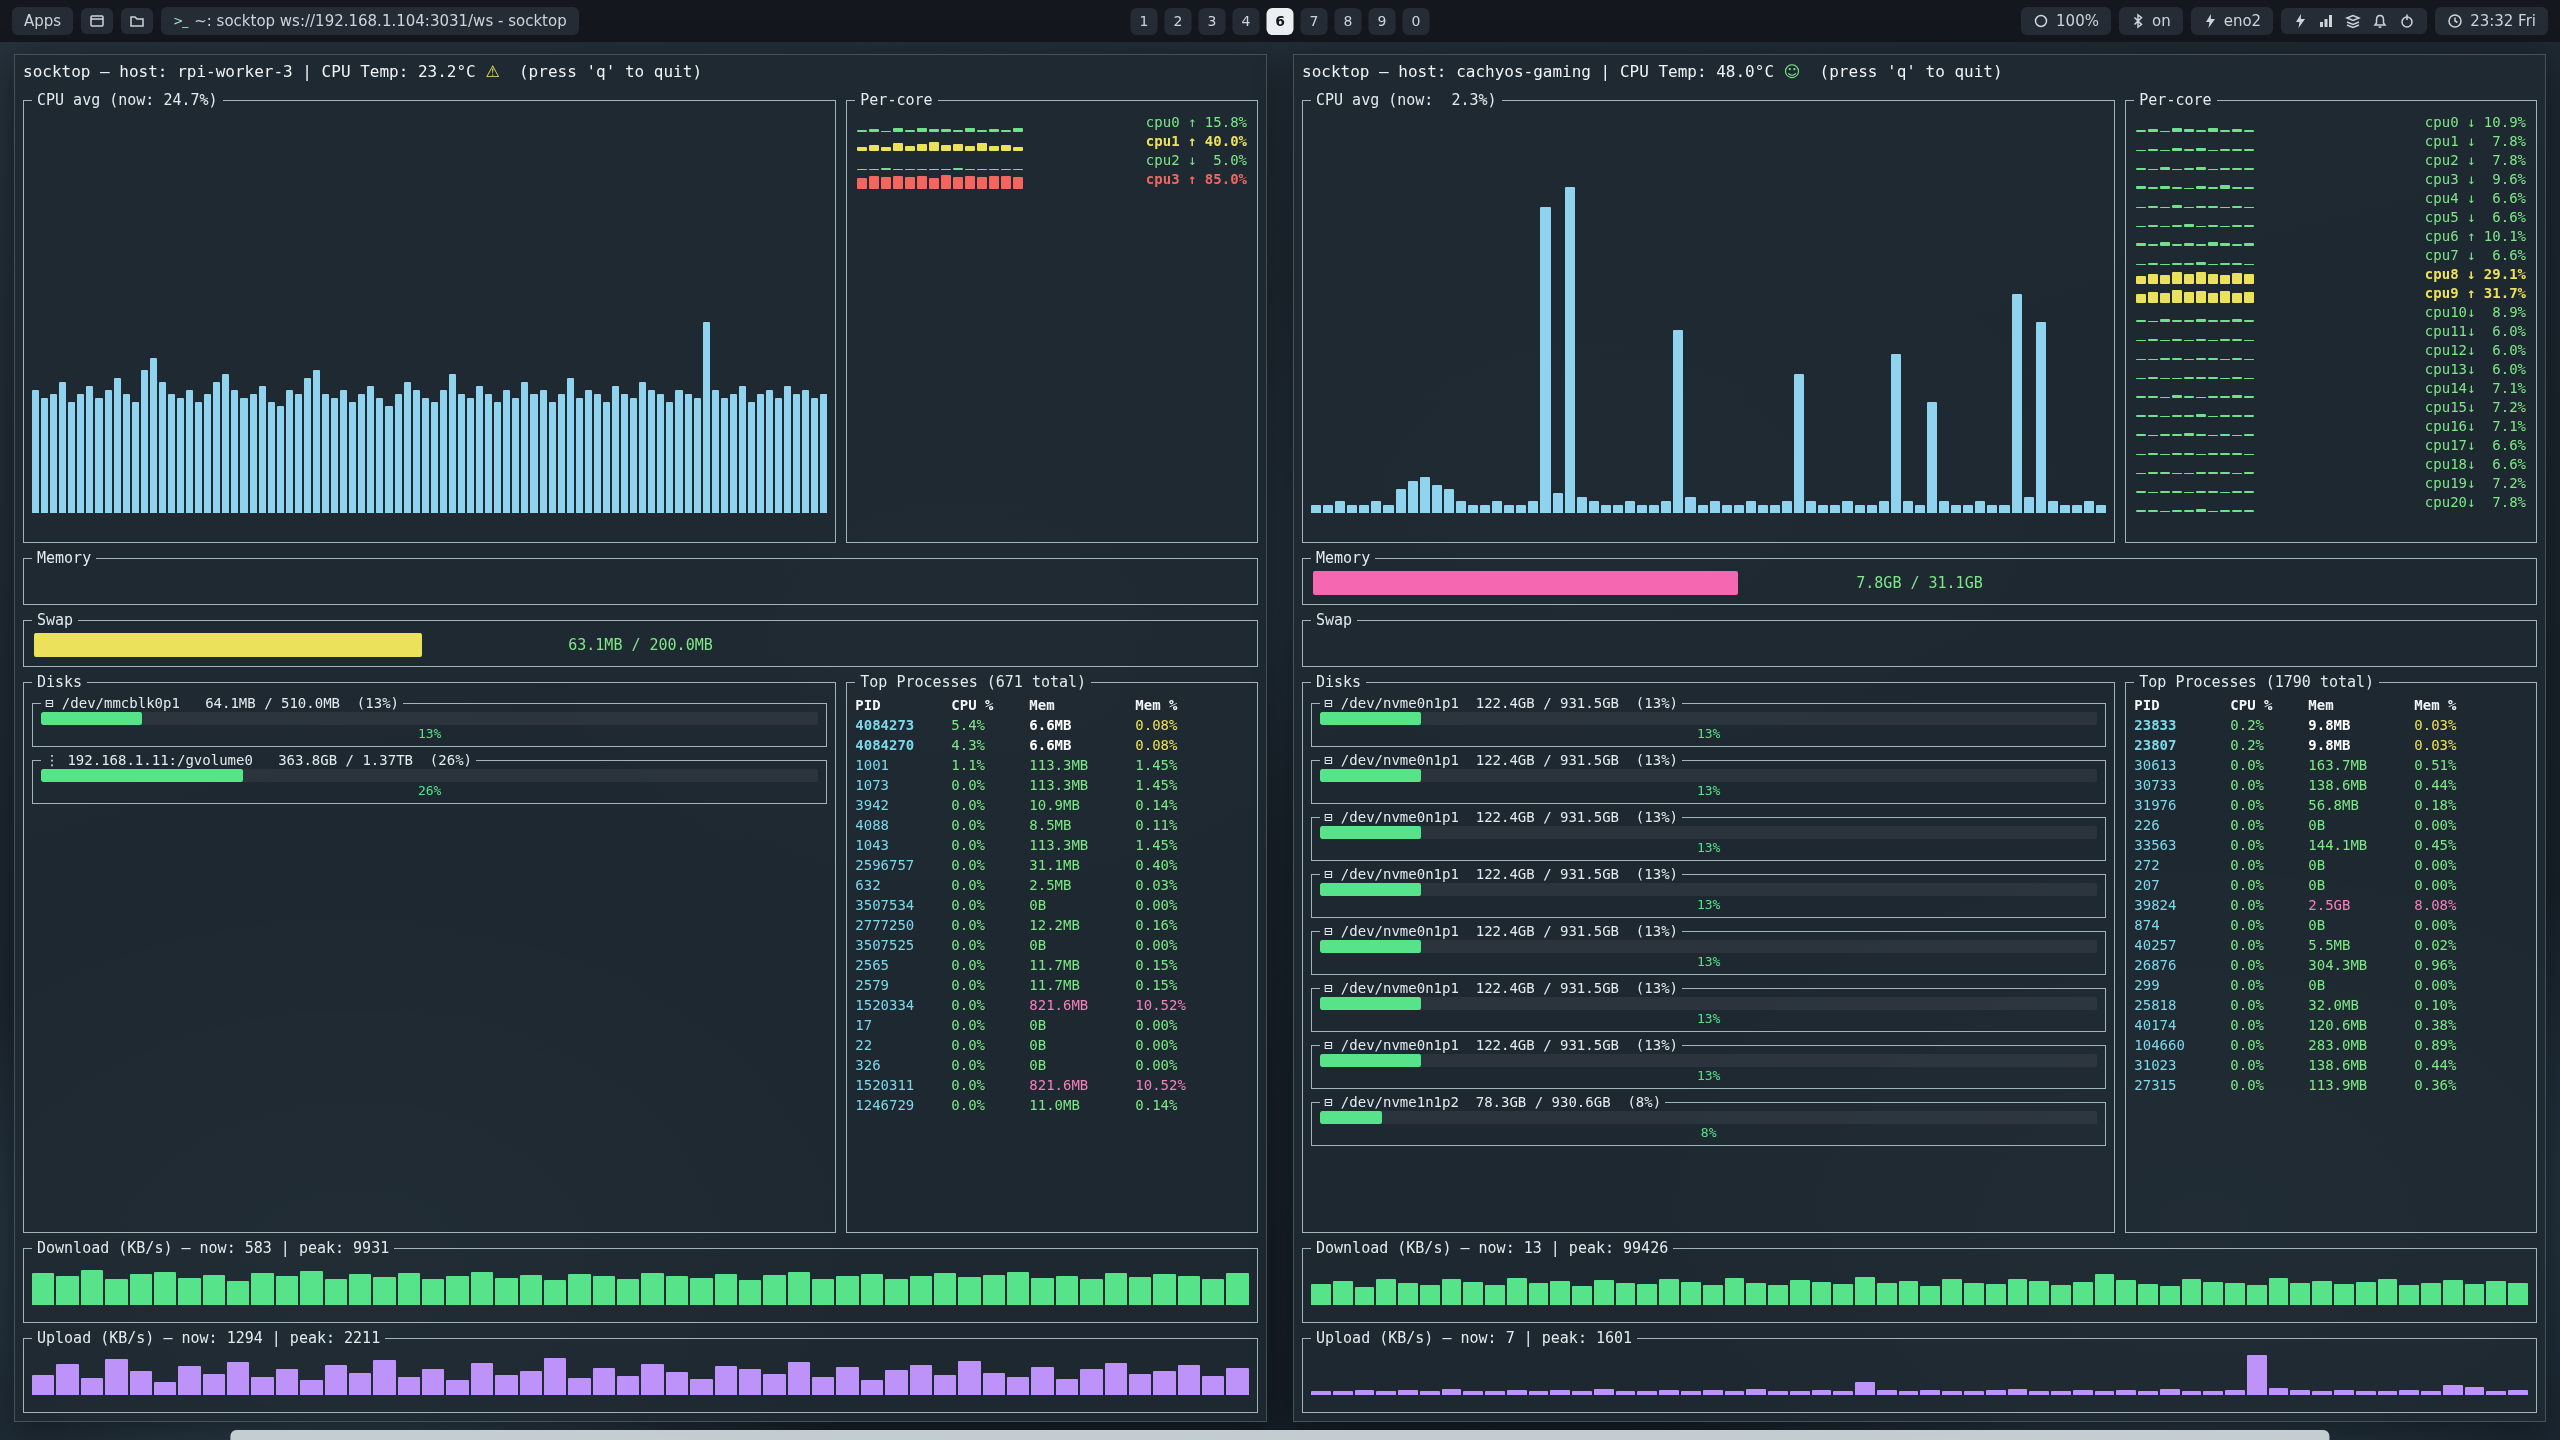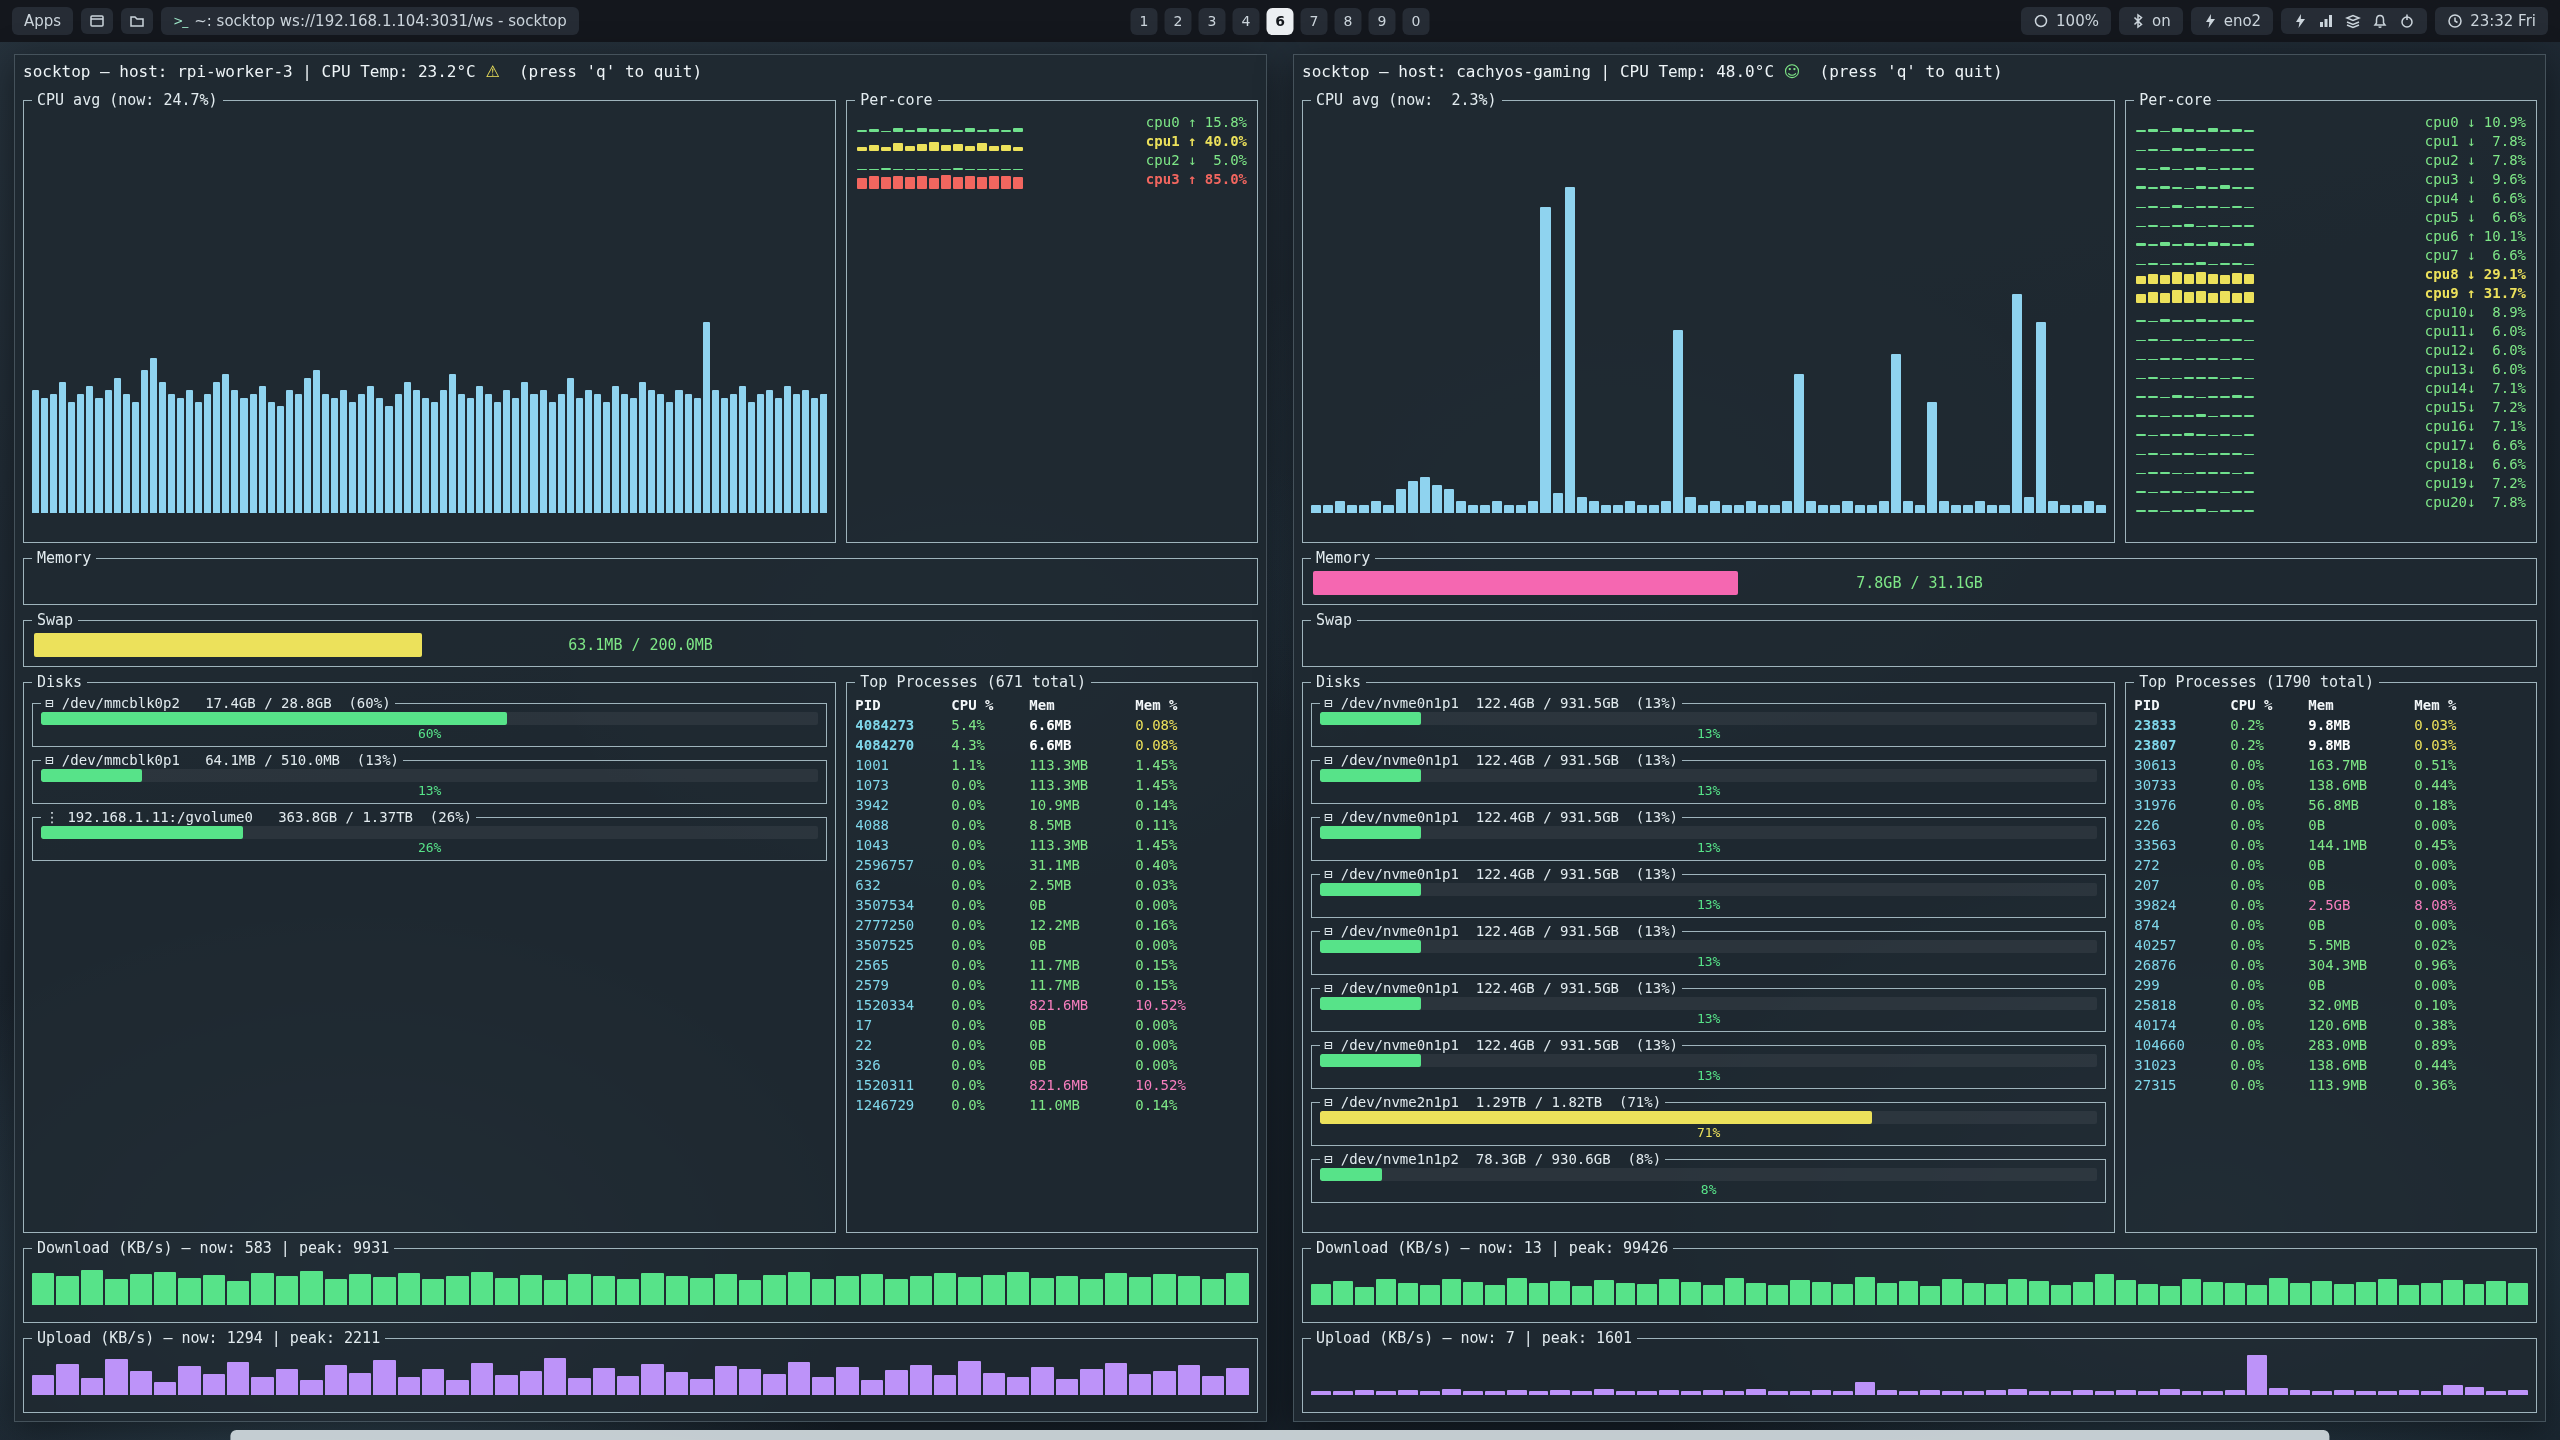--- a/index.html
+++ b/index.html
@@ -366,27 +366,20 @@
       <div class="meter">
         <i class="fill-swap" style="width: 32%;"></i>
         <span class="mtext">63.1MB / 200.0MB</span>
       </div>
     </fieldset>
 
     <div class="row-mid">
       <fieldset class="panel fx2">
         <legend>Disks</legend>
         <div class="disklist">
-            <fieldset class="diskbox">
-              <legend>⊟ /dev/mmcblk0p2   17.4GB / 28.8GB  (60%)</legend>
-              <div class="dtrack">
-                <i style="width: 60%;"></i>
-              </div>
-              <div class="dpct">60%</div>
-            </fieldset>
             <fieldset class="diskbox">
               <legend>⊟ /dev/mmcblk0p1   64.1MB / 510.0MB  (13%)</legend>
               <div class="dtrack">
                 <i style="width: 13%;"></i>
               </div>
               <div class="dpct">13%</div>
             </fieldset>
             <fieldset class="diskbox">
               <legend>⋮ 192.168.1.11:/gvolume0   363.8GB / 1.37TB  (26%)</legend>
               <div class="dtrack">
@@ -995,27 +988,20 @@
                 <i style="width: 13%;"></i>
               </div>
               <div class="dpct">13%</div>
             </fieldset>
             <fieldset class="diskbox">
               <legend>⊟ /dev/nvme0n1p1  122.4GB / 931.5GB  (13%)</legend>
               <div class="dtrack">
                 <i style="width: 13%;"></i>
               </div>
               <div class="dpct">13%</div>
-            </fieldset>
-            <fieldset class="diskbox warn">
-              <legend>⊟ /dev/nvme2n1p1  1.29TB / 1.82TB  (71%)</legend>
-              <div class="dtrack">
-                <i style="width: 71%;"></i>
-              </div>
-              <div class="dpct">71%</div>
             </fieldset>
             <fieldset class="diskbox">
               <legend>⊟ /dev/nvme1n1p2  78.3GB / 930.6GB  (8%)</legend>
               <div class="dtrack">
                 <i style="width: 8%;"></i>
               </div>
               <div class="dpct">8%</div>
             </fieldset>
           </div>
       </fieldset>

